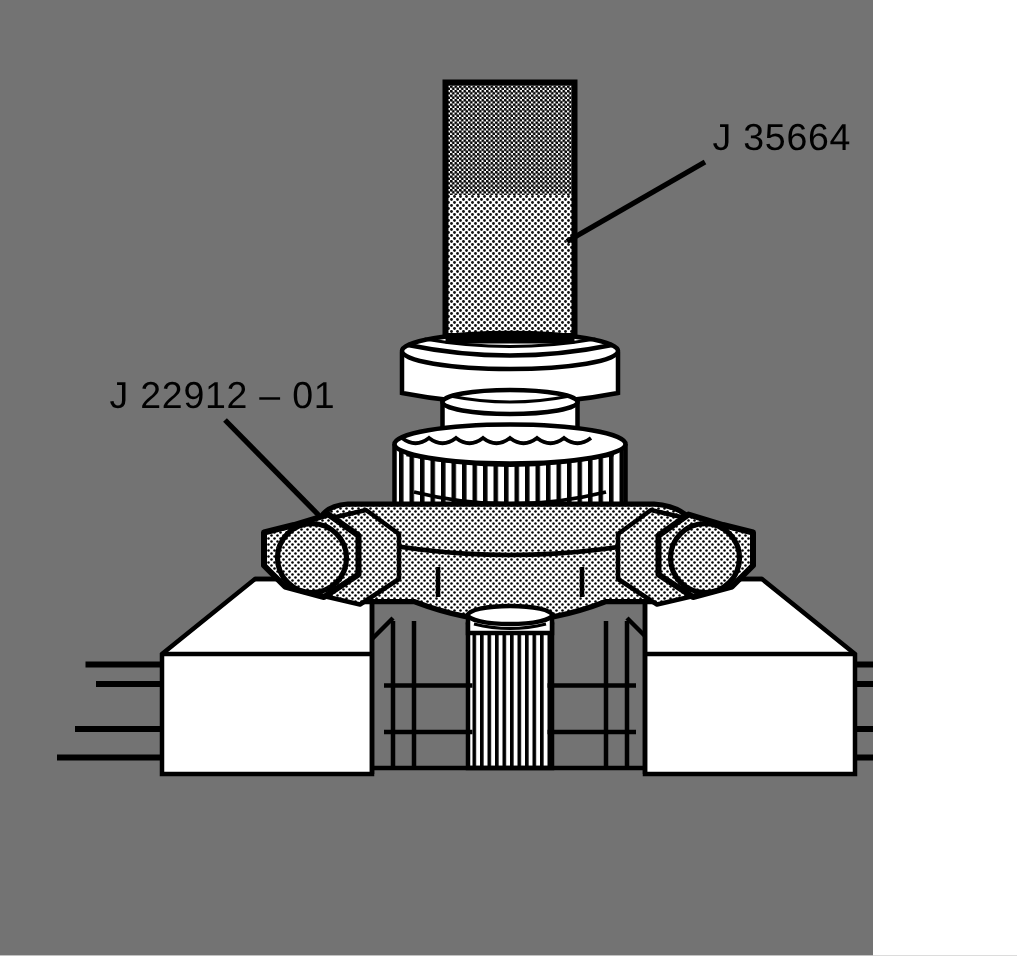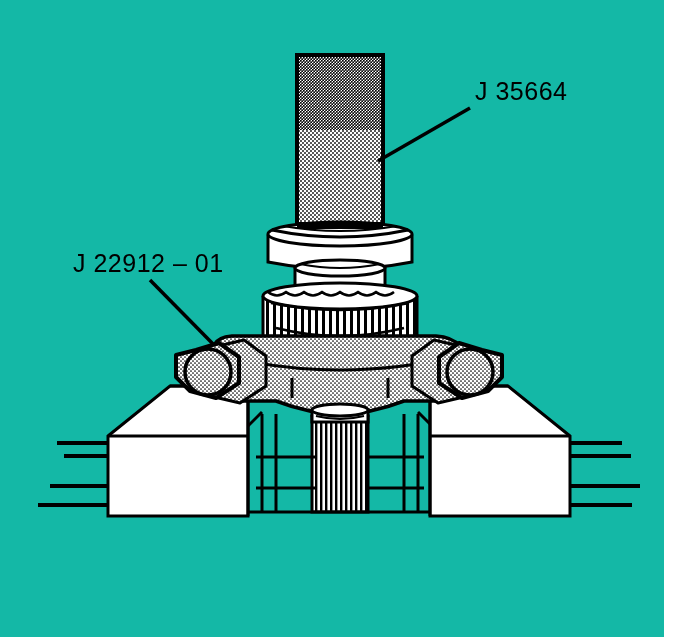--- a/index.html
+++ b/index.html
@@ -5,23 +5,23 @@
   html, body {
     margin: 0;
     padding: 0;
     background: #ffffff;
   }
   body {
     font-family: "Liberation Sans", sans-serif;
   }
   #figure-root {
     position: relative;
-    width: 664px;
+    width: 582px;
     height: 637px;
-    background: #14b8a6;
+    background: #737373;
     overflow: hidden;
   }
   #figure-svg {
     display: block;
     width: 678px;
     height: 637px;
   }
   .callout-text {
     font-family: "Liberation Sans", sans-serif;
     font-size: 25px;

